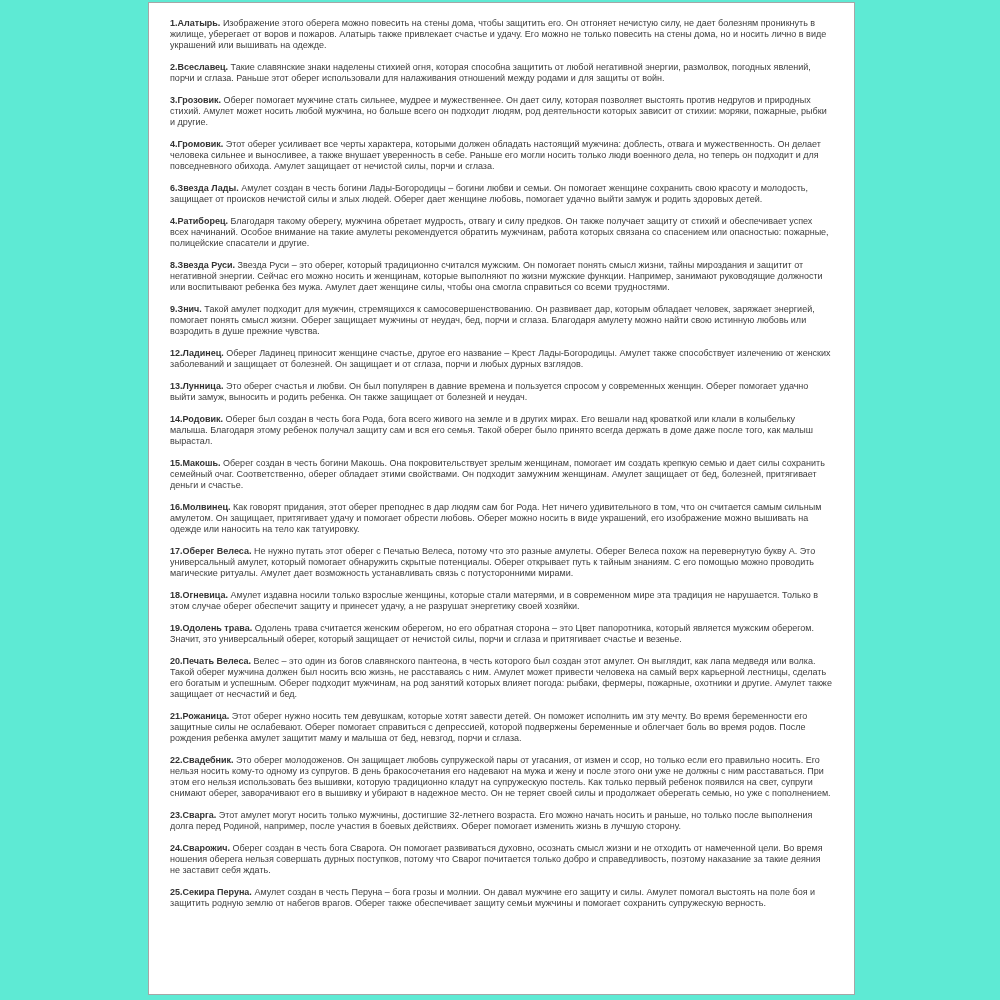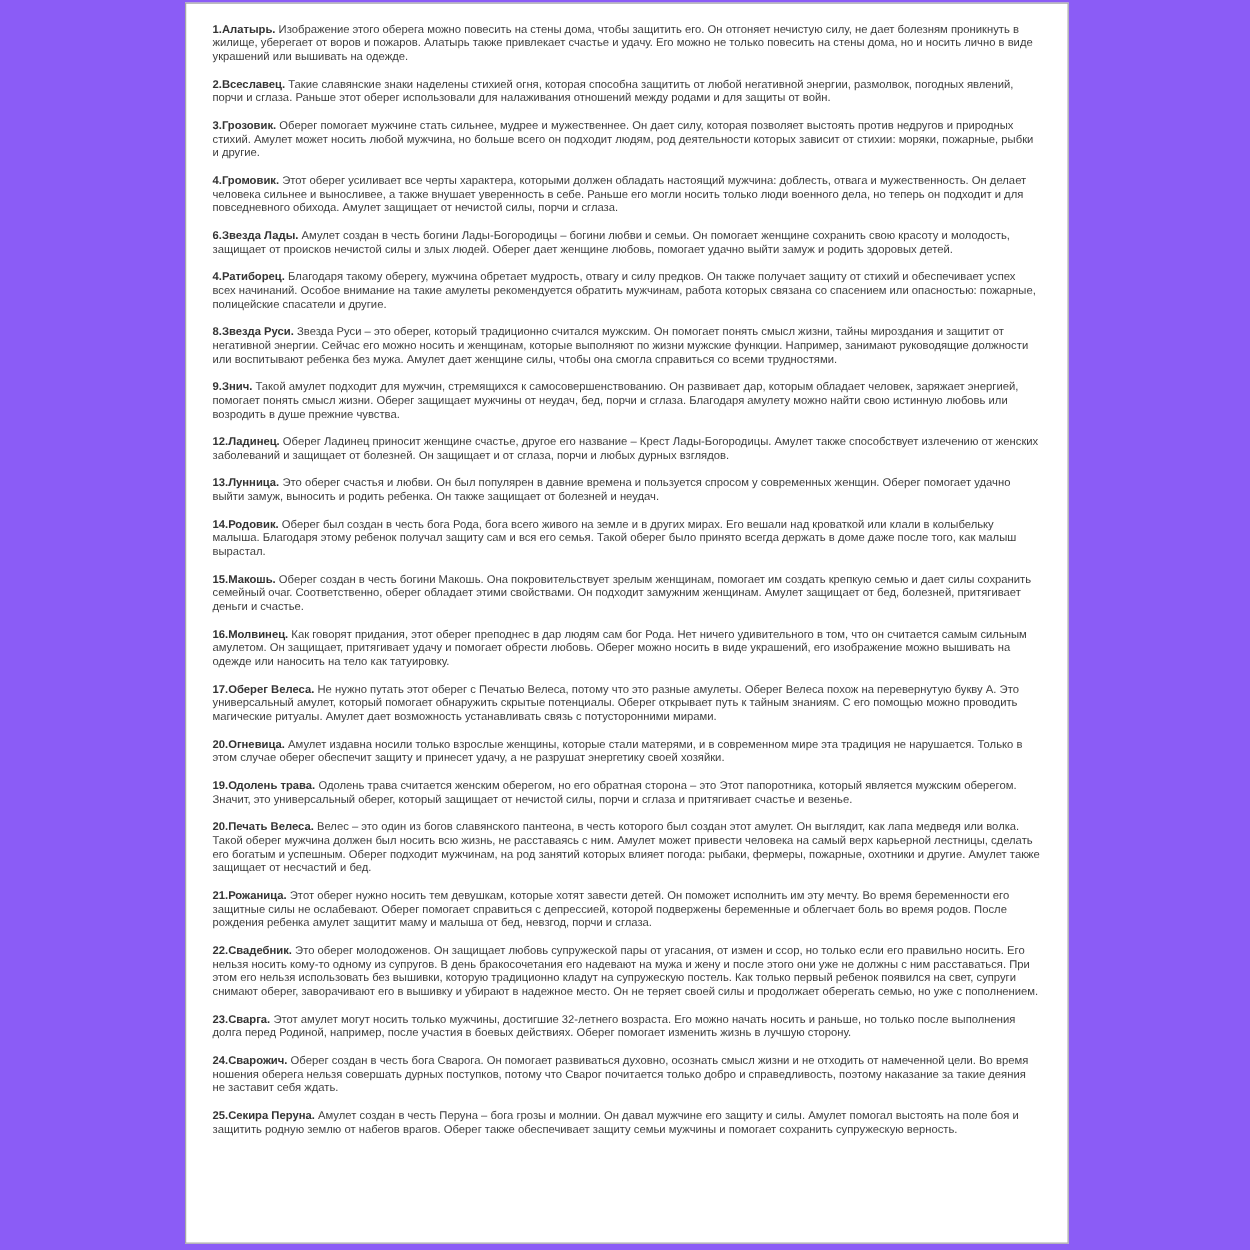--- a/index.html
+++ b/index.html
@@ -5,21 +5,21 @@
   * { margin: 0; padding: 0; box-sizing: border-box; }
   html, body {
     width: 1000px;
     background: #ffffff;
     font-family: "Liberation Sans", "DejaVu Sans", sans-serif;
   }
   .canvas {
     position: relative;
     width: 1000px;
     height: 1000px;
-    background: #8b5cf6;
+    background: #5eead4;
     overflow: hidden;
   }
   .page {
     position: absolute;
     left: 148px;
     top: 2px;
     width: 707px;
     height: 993px;
     background: #ffffff;
     border: 1px solid #a6a6a6;
@@ -55,22 +55,22 @@
         <p class="entry"><span class="entry-title">6.Звезда Лады.</span> <span>Амулет создан в честь богини Лады-Богородицы – богини любви и семьи. Он помогает женщине сохранить свою красоту и молодость, защищает от происков нечистой силы и злых людей. Оберег дает женщине любовь, помогает удачно выйти замуж и родить здоровых детей.</span></p>
         <p class="entry"><span class="entry-title">4.Ратиборец.</span> <span>Благодаря такому оберегу, мужчина обретает мудрость, отвагу и силу предков. Он также получает защиту от стихий и обеспечивает успех всех начинаний. Особое внимание на такие амулеты рекомендуется обратить мужчинам, работа которых связана со спасением или опасностью: пожарные, полицейские спасатели и другие.</span></p>
         <p class="entry"><span class="entry-title">8.Звезда Руси.</span> <span>Звезда Руси – это оберег, который традиционно считался мужским. Он помогает понять смысл жизни, тайны мироздания и защитит от негативной энергии. Сейчас его можно носить и женщинам, которые выполняют по жизни мужские функции. Например, занимают руководящие должности или воспитывают ребенка без мужа. Амулет дает женщине силы, чтобы она смогла справиться со всеми трудностями.</span></p>
         <p class="entry"><span class="entry-title">9.Знич.</span> <span>Такой амулет подходит для мужчин, стремящихся к самосовершенствованию. Он развивает дар, которым обладает человек, заряжает энергией, помогает понять смысл жизни. Оберег защищает мужчины от неудач, бед, порчи и сглаза. Благодаря амулету можно найти свою истинную любовь или возродить в душе прежние чувства.</span></p>
         <p class="entry"><span class="entry-title">12.Ладинец.</span> <span>Оберег Ладинец приносит женщине счастье, другое его название – Крест Лады-Богородицы. Амулет также способствует излечению от женских заболеваний и защищает от болезней. Он защищает и от сглаза, порчи и любых дурных взглядов.</span></p>
         <p class="entry"><span class="entry-title">13.Лунница.</span> <span>Это оберег счастья и любви. Он был популярен в давние времена и пользуется спросом у современных женщин. Оберег помогает удачно выйти замуж, выносить и родить ребенка. Он также защищает от болезней и неудач.</span></p>
         <p class="entry"><span class="entry-title">14.Родовик.</span> <span>Оберег был создан в честь бога Рода, бога всего живого на земле и в других мирах. Его вешали над кроваткой или клали в колыбельку малыша. Благодаря этому ребенок получал защиту сам и вся его семья. Такой оберег было принято всегда держать в доме даже после того, как малыш вырастал.</span></p>
         <p class="entry"><span class="entry-title">15.Макошь.</span> <span>Оберег создан в честь богини Макошь. Она покровительствует зрелым женщинам, помогает им создать крепкую семью и дает силы сохранить семейный очаг. Соответственно, оберег обладает этими свойствами. Он подходит замужним женщинам. Амулет защищает от бед, болезней, притягивает деньги и счастье.</span></p>
         <p class="entry"><span class="entry-title">16.Молвинец.</span> <span>Как говорят придания, этот оберег преподнес в дар людям сам бог Рода. Нет ничего удивительного в том, что он считается самым сильным амулетом. Он защищает, притягивает удачу и помогает обрести любовь. Оберег можно носить в виде украшений, его изображение можно вышивать на одежде или наносить на тело как татуировку.</span></p>
         <p class="entry"><span class="entry-title">17.Оберег Велеса.</span> <span>Не нужно путать этот оберег с Печатью Велеса, потому что это разные амулеты. Оберег Велеса похож на перевернутую букву А. Это универсальный амулет, который помогает обнаружить скрытые потенциалы. Оберег открывает путь к тайным знаниям. С его помощью можно проводить магические ритуалы. Амулет дает возможность устанавливать связь с потусторонними мирами.</span></p>
-        <p class="entry"><span class="entry-title">20.Огневица.</span> <span>Амулет издавна носили только взрослые женщины, которые стали матерями, и в современном мире эта традиция не нарушается. Только в этом случае оберег обеспечит защиту и принесет удачу, а не разрушат энергетику своей хозяйки.</span></p>
-        <p class="entry"><span class="entry-title">19.Одолень трава.</span> <span>Одолень трава считается женским оберегом, но его обратная сторона – это Этот папоротника, который является мужским оберегом. Значит, это универсальный оберег, который защищает от нечистой силы, порчи и сглаза и притягивает счастье и везенье.</span></p>
+        <p class="entry"><span class="entry-title">18.Огневица.</span> <span>Амулет издавна носили только взрослые женщины, которые стали матерями, и в современном мире эта традиция не нарушается. Только в этом случае оберег обеспечит защиту и принесет удачу, а не разрушат энергетику своей хозяйки.</span></p>
+        <p class="entry"><span class="entry-title">19.Одолень трава.</span> <span>Одолень трава считается женским оберегом, но его обратная сторона – это Цвет папоротника, который является мужским оберегом. Значит, это универсальный оберег, который защищает от нечистой силы, порчи и сглаза и притягивает счастье и везенье.</span></p>
         <p class="entry"><span class="entry-title">20.Печать Велеса.</span> <span>Велес – это один из богов славянского пантеона, в честь которого был создан этот амулет. Он выглядит, как лапа медведя или волка. Такой оберег мужчина должен был носить всю жизнь, не расставаясь с ним. Амулет может привести человека на самый верх карьерной лестницы, сделать его богатым и успешным. Оберег подходит мужчинам, на род занятий которых влияет погода: рыбаки, фермеры, пожарные, охотники и другие. Амулет также защищает от несчастий и бед.</span></p>
         <p class="entry"><span class="entry-title">21.Рожаница.</span> <span>Этот оберег нужно носить тем девушкам, которые хотят завести детей. Он поможет исполнить им эту мечту. Во время беременности его защитные силы не ослабевают. Оберег помогает справиться с депрессией, которой подвержены беременные и облегчает боль во время родов. После рождения ребенка амулет защитит маму и малыша от бед, невзгод, порчи и сглаза.</span></p>
         <p class="entry"><span class="entry-title">22.Свадебник.</span> <span>Это оберег молодоженов. Он защищает любовь супружеской пары от угасания, от измен и ссор, но только если его правильно носить. Его нельзя носить кому-то одному из супругов. В день бракосочетания его надевают на мужа и жену и после этого они уже не должны с ним расставаться. При этом его нельзя использовать без вышивки, которую традиционно кладут на супружескую постель. Как только первый ребенок появился на свет, супруги снимают оберег, заворачивают его в вышивку и убирают в надежное место. Он не теряет своей силы и продолжает оберегать семью, но уже с пополнением.</span></p>
         <p class="entry"><span class="entry-title">23.Сварга.</span> <span>Этот амулет могут носить только мужчины, достигшие 32-летнего возраста. Его можно начать носить и раньше, но только после выполнения долга перед Родиной, например, после участия в боевых действиях. Оберег помогает изменить жизнь в лучшую сторону.</span></p>
         <p class="entry"><span class="entry-title">24.Сварожич.</span> <span>Оберег создан в честь бога Сварога. Он помогает развиваться духовно, осознать смысл жизни и не отходить от намеченной цели. Во время ношения оберега нельзя совершать дурных поступков, потому что Сварог почитается только добро и справедливость, поэтому наказание за такие деяния не заставит себя ждать.</span></p>
         <p class="entry"><span class="entry-title">25.Секира Перуна.</span> <span>Амулет создан в честь Перуна – бога грозы и молнии. Он давал мужчине его защиту и силы. Амулет помогал выстоять на поле боя и защитить родную землю от набегов врагов. Оберег также обеспечивает защиту семьи мужчины и помогает сохранить супружескую верность.</span></p>
       </div>
   </div>
 </div>
 

